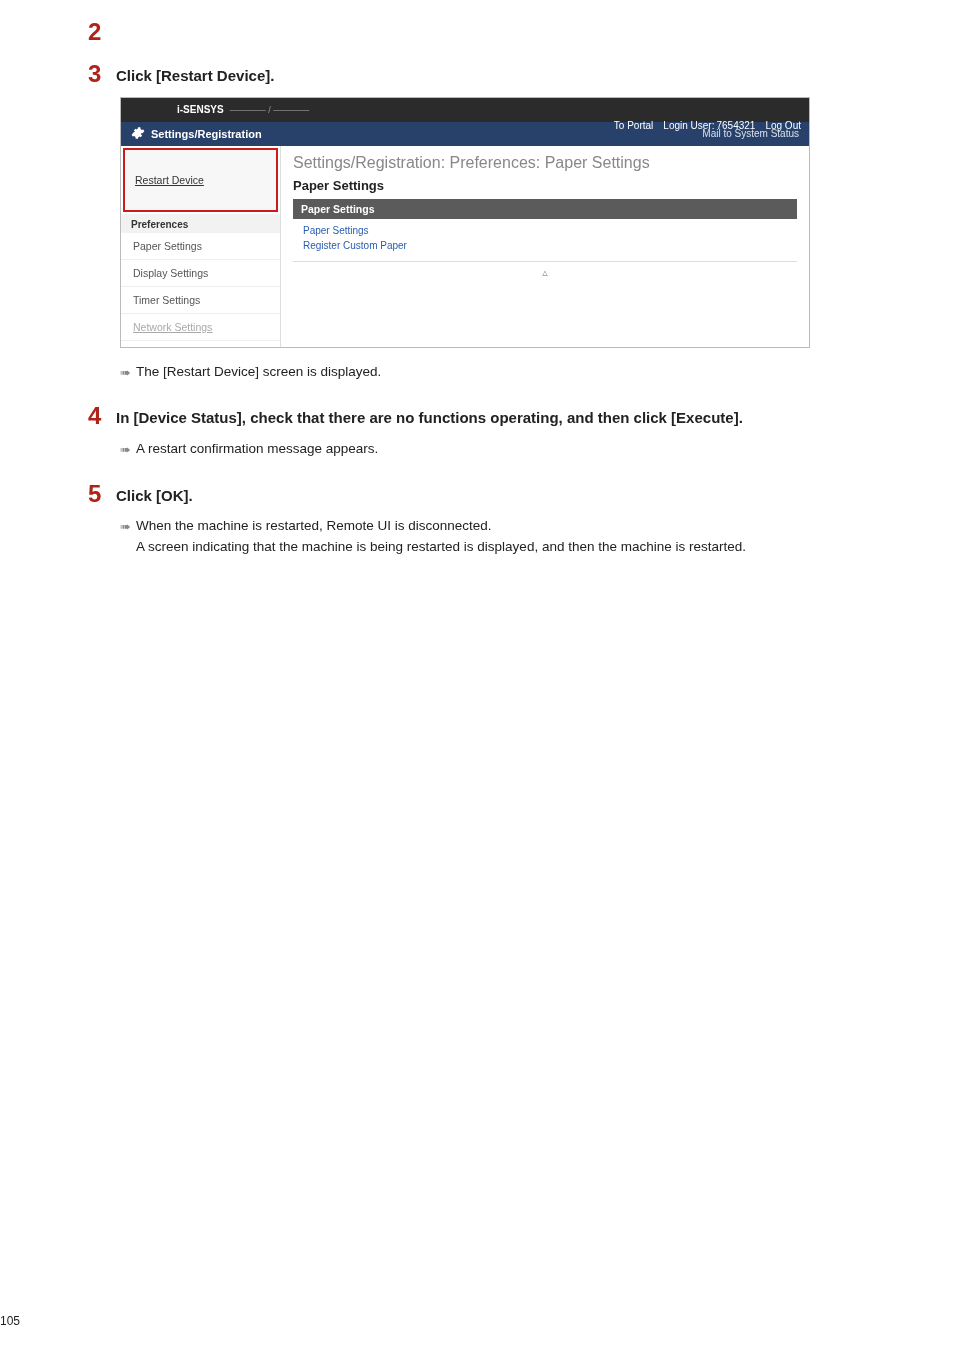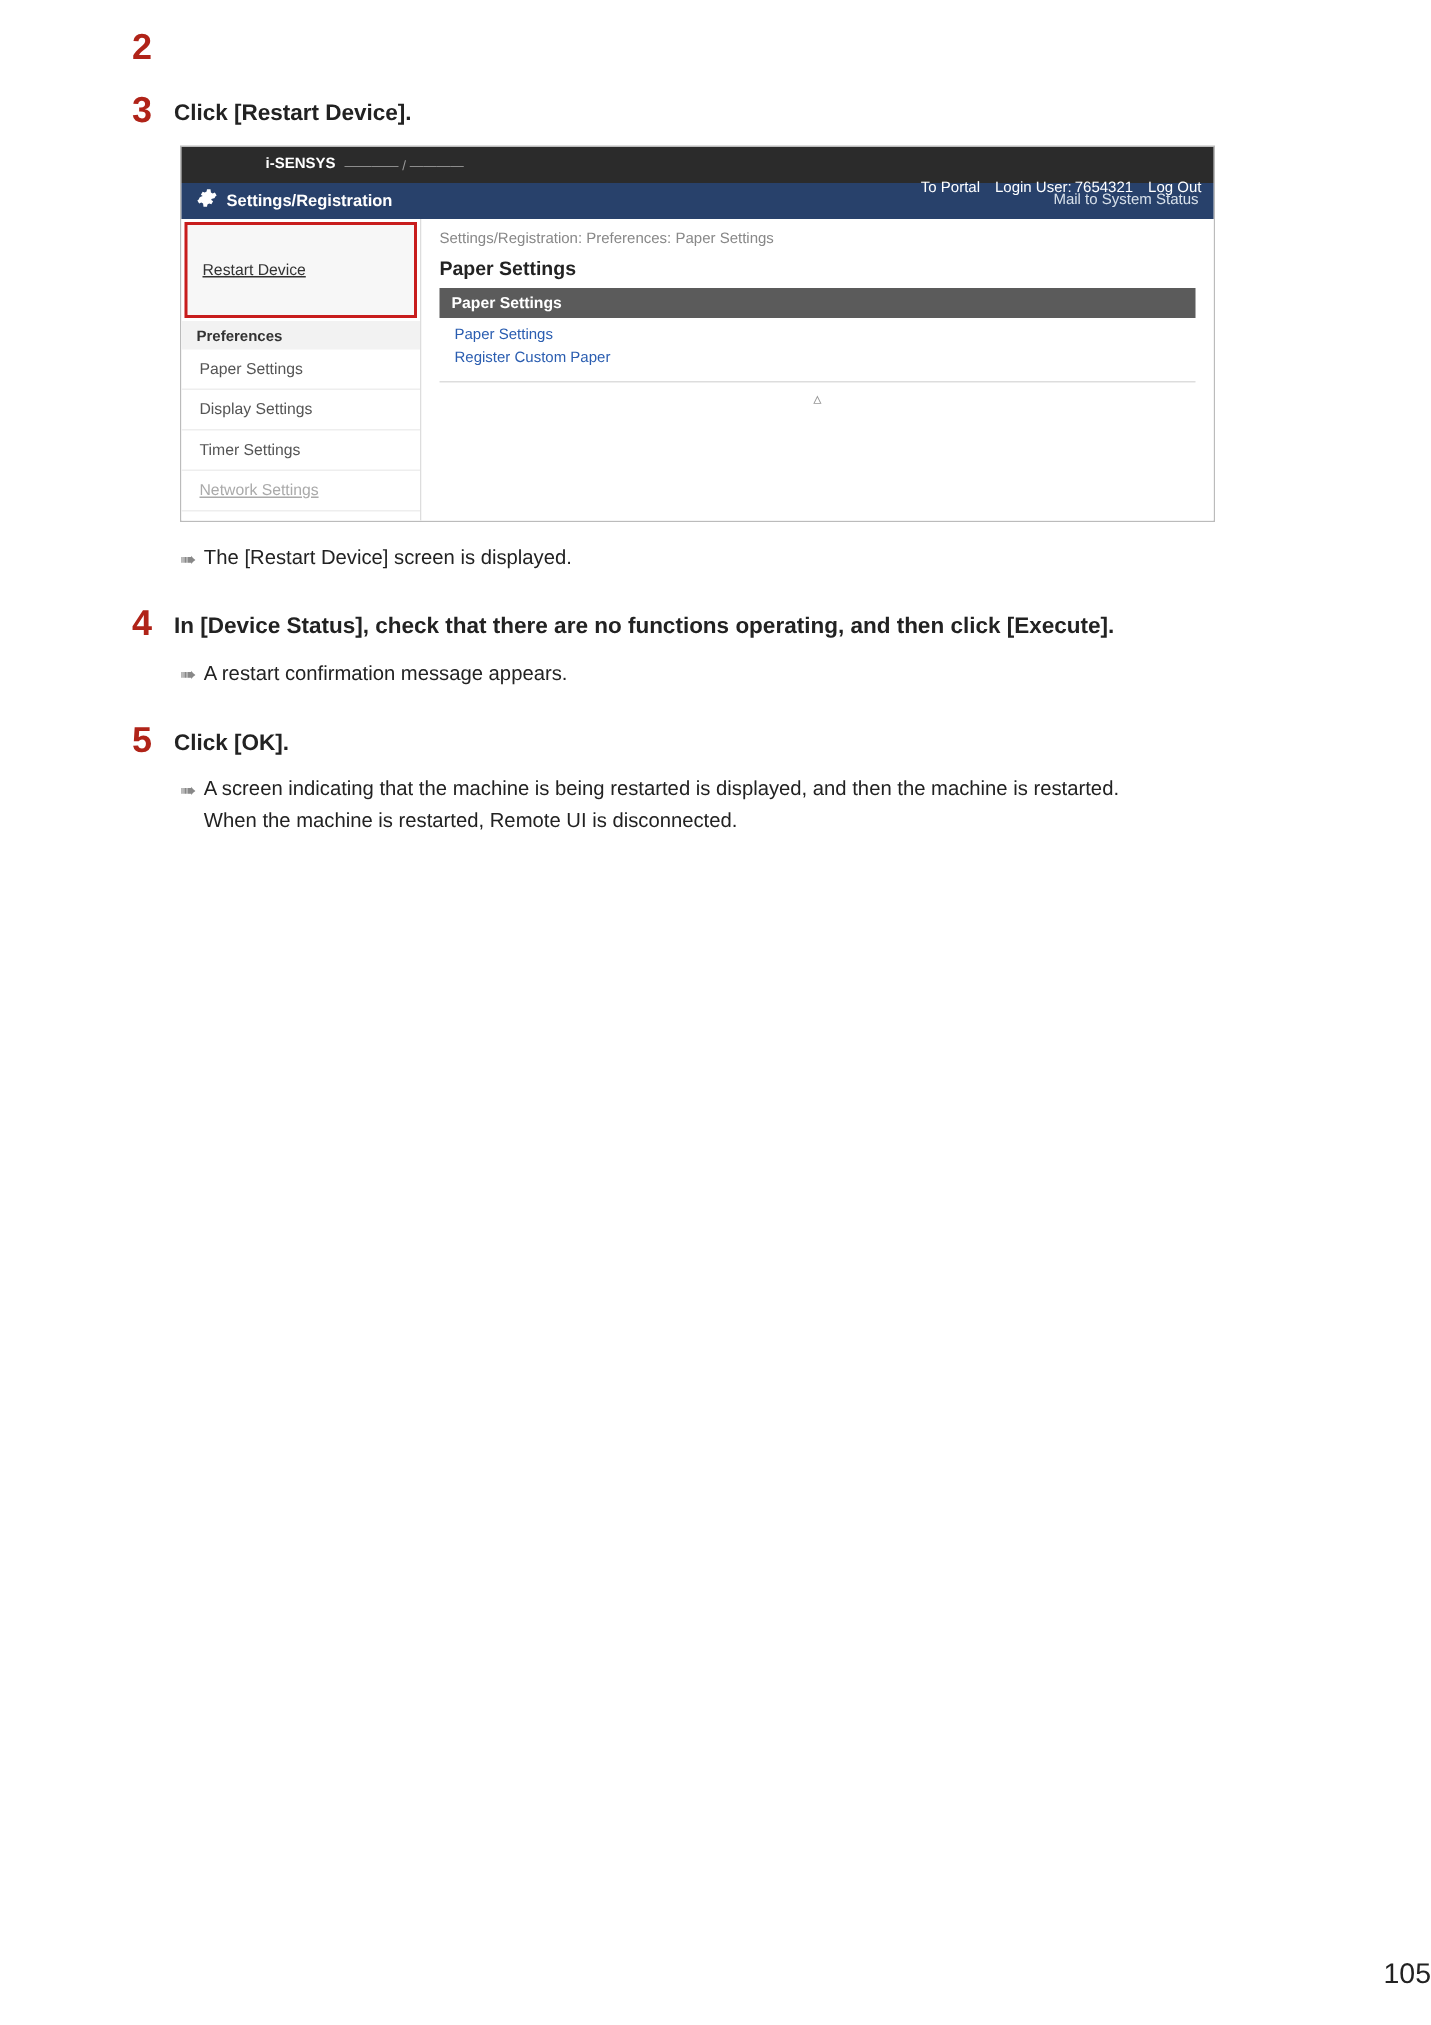--- a/index.html
+++ b/index.html
@@ -147,40 +147,40 @@
     font-weight: bold;
     color: #333;
     background: #f2f2f2;
   }
   .side-item.dim { color: #aaa; text-decoration: underline; }
   .ui-main {
     flex: 1;
     background: #fff;
     padding: 8px 12px;
   }
-  .crumb { font-size: 10px; color: #888; margin-bottom: 6px; }
+  .crumb { font-size: 16px; color: #888; margin-bottom: 6px; }
   .main-h1 { font-size: 13px; font-weight: bold; margin-bottom: 6px; }
   .main-bar {
     background: #5b5b5b;
     color: #fff;
     font-size: 10.5px;
     padding: 4px 8px;
     font-weight: bold;
     margin-bottom: 4px;
   }
   .main-links .ml { display: block; color: #2a5db0; font-size: 10px; padding: 2px 10px; }
   .main-end { border-top: 1px solid #ddd; margin-top: 8px; padding: 4px 0; color: #999; text-align: center; font-size: 11px; }
 
   .page-num {
     position: absolute;
     bottom: 22px;
     width: 954px;
     left: 0;
-    text-align: right;
-    font-size: 19px;
+    text-align: left;
+    font-size: 12px;
     color: #222;
   }
 </style>
 </head>
 <body>
 
 <div class="page">
 
   <div class="step">
     <div class="step-row">
@@ -254,21 +254,21 @@
   </div>
 
   <div class="step" style="margin-top:22px">
     <div class="step-row">
       <div class="step-num">5</div>
       <div class="step-text">Click [OK].</div>
     </div>
     <div class="substep">
       <span class="arrow-ico">➠</span>
       <div>
+        <div>When the machine is restarted, Remote UI is disconnected.</div>
         <div>A screen indicating that the machine is being restarted is displayed, and then the machine is restarted.</div>
-        <div>When the machine is restarted, Remote UI is disconnected.</div>
       </div>
     </div>
   </div>
 
 </div>
 
 <div class="page-num">105</div>
 
 </body></html>

